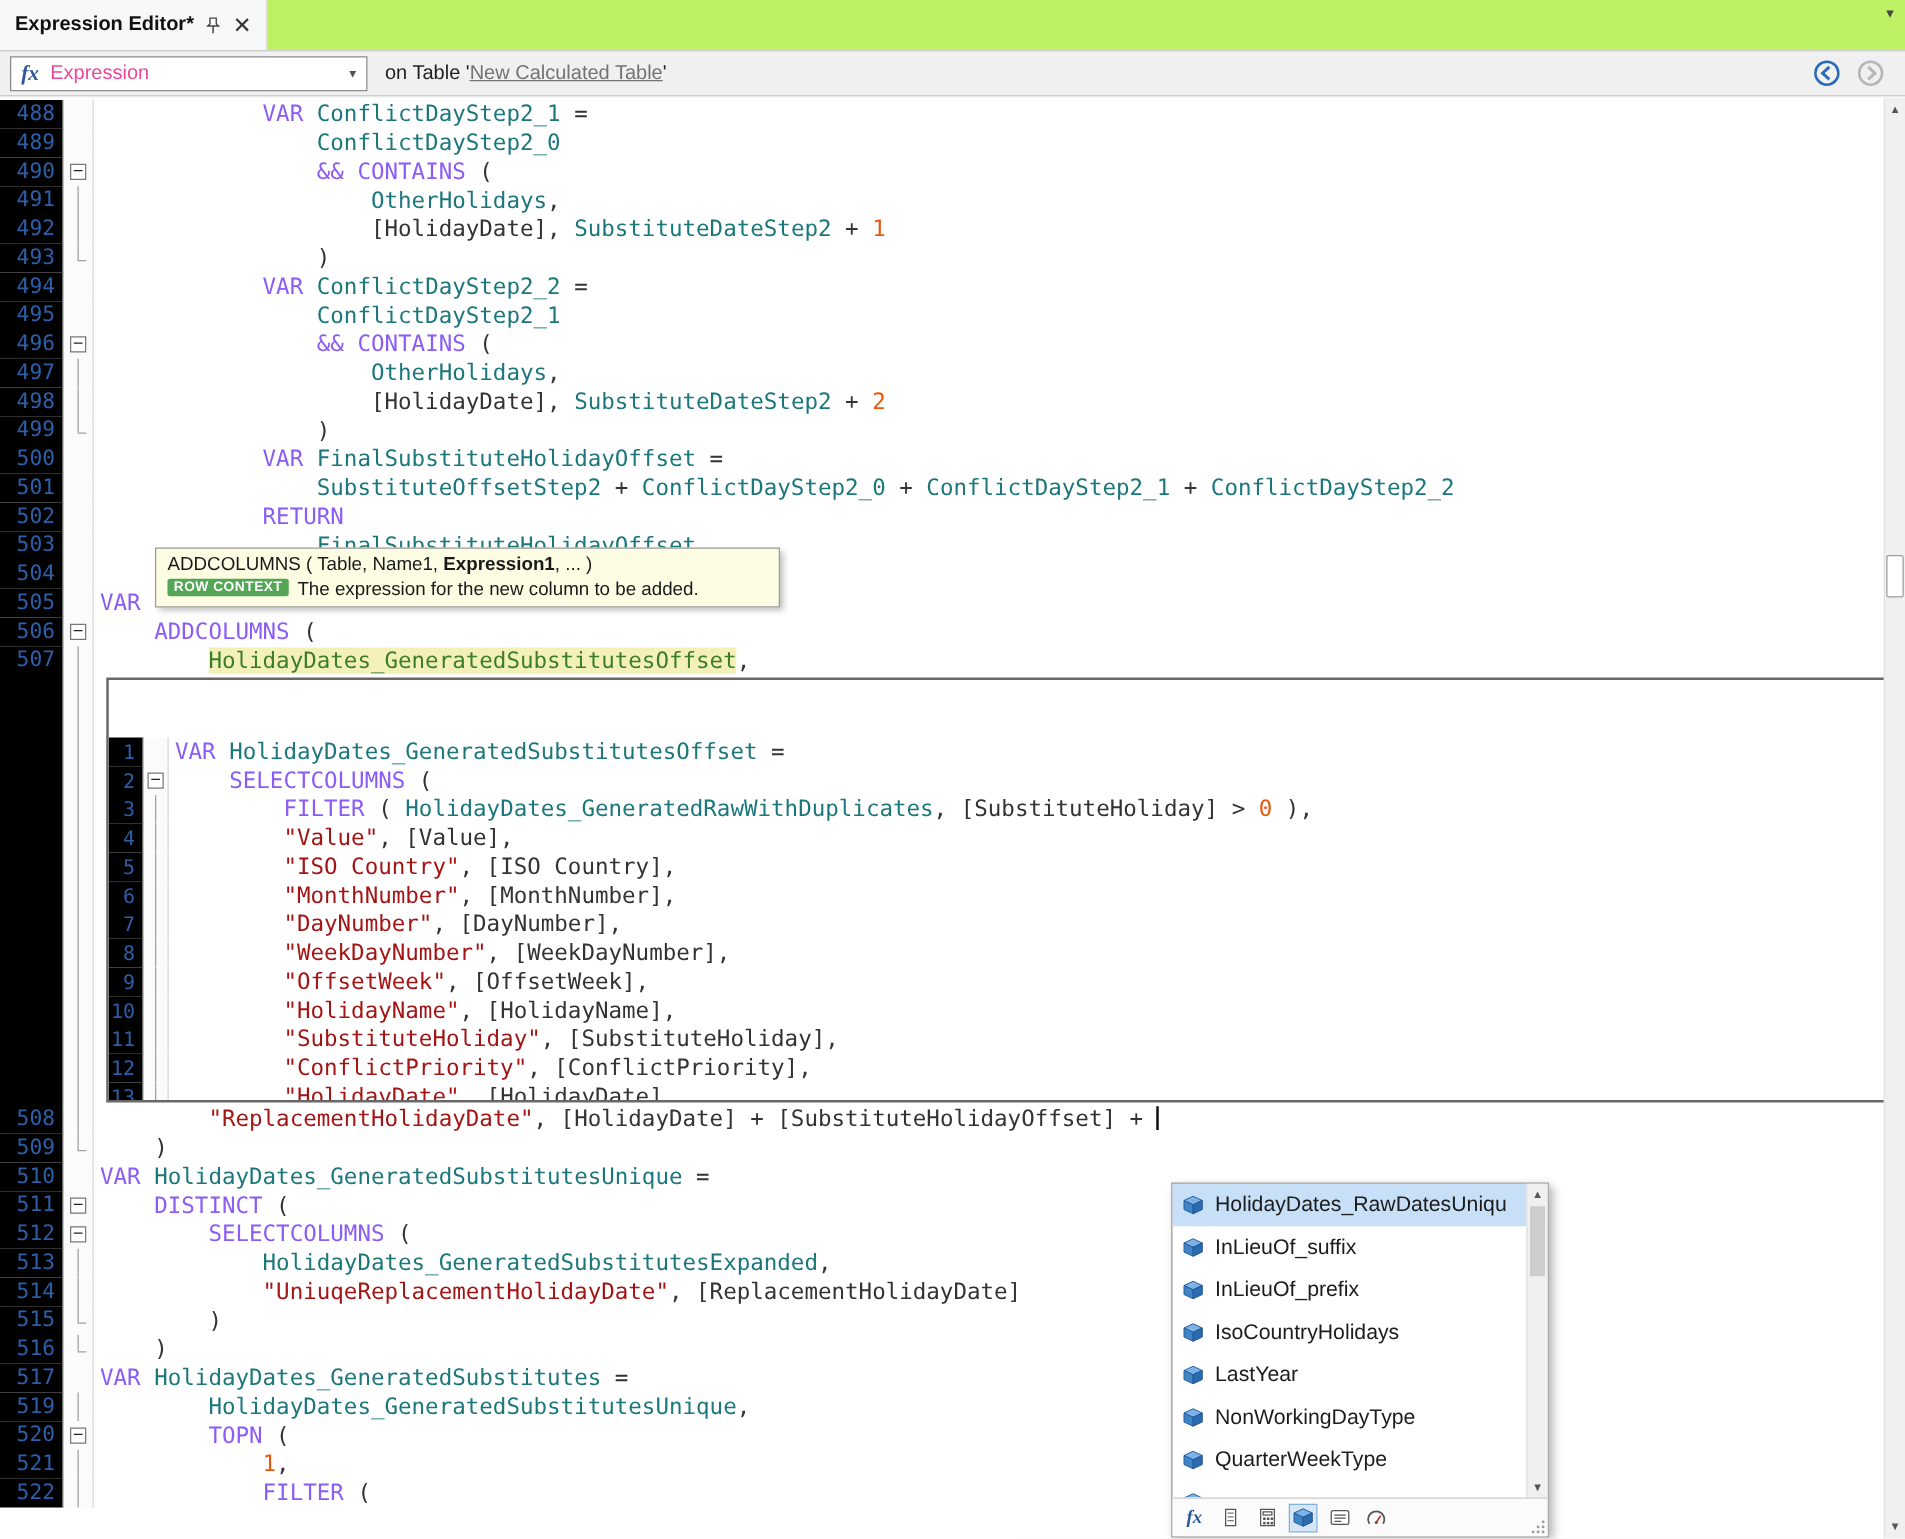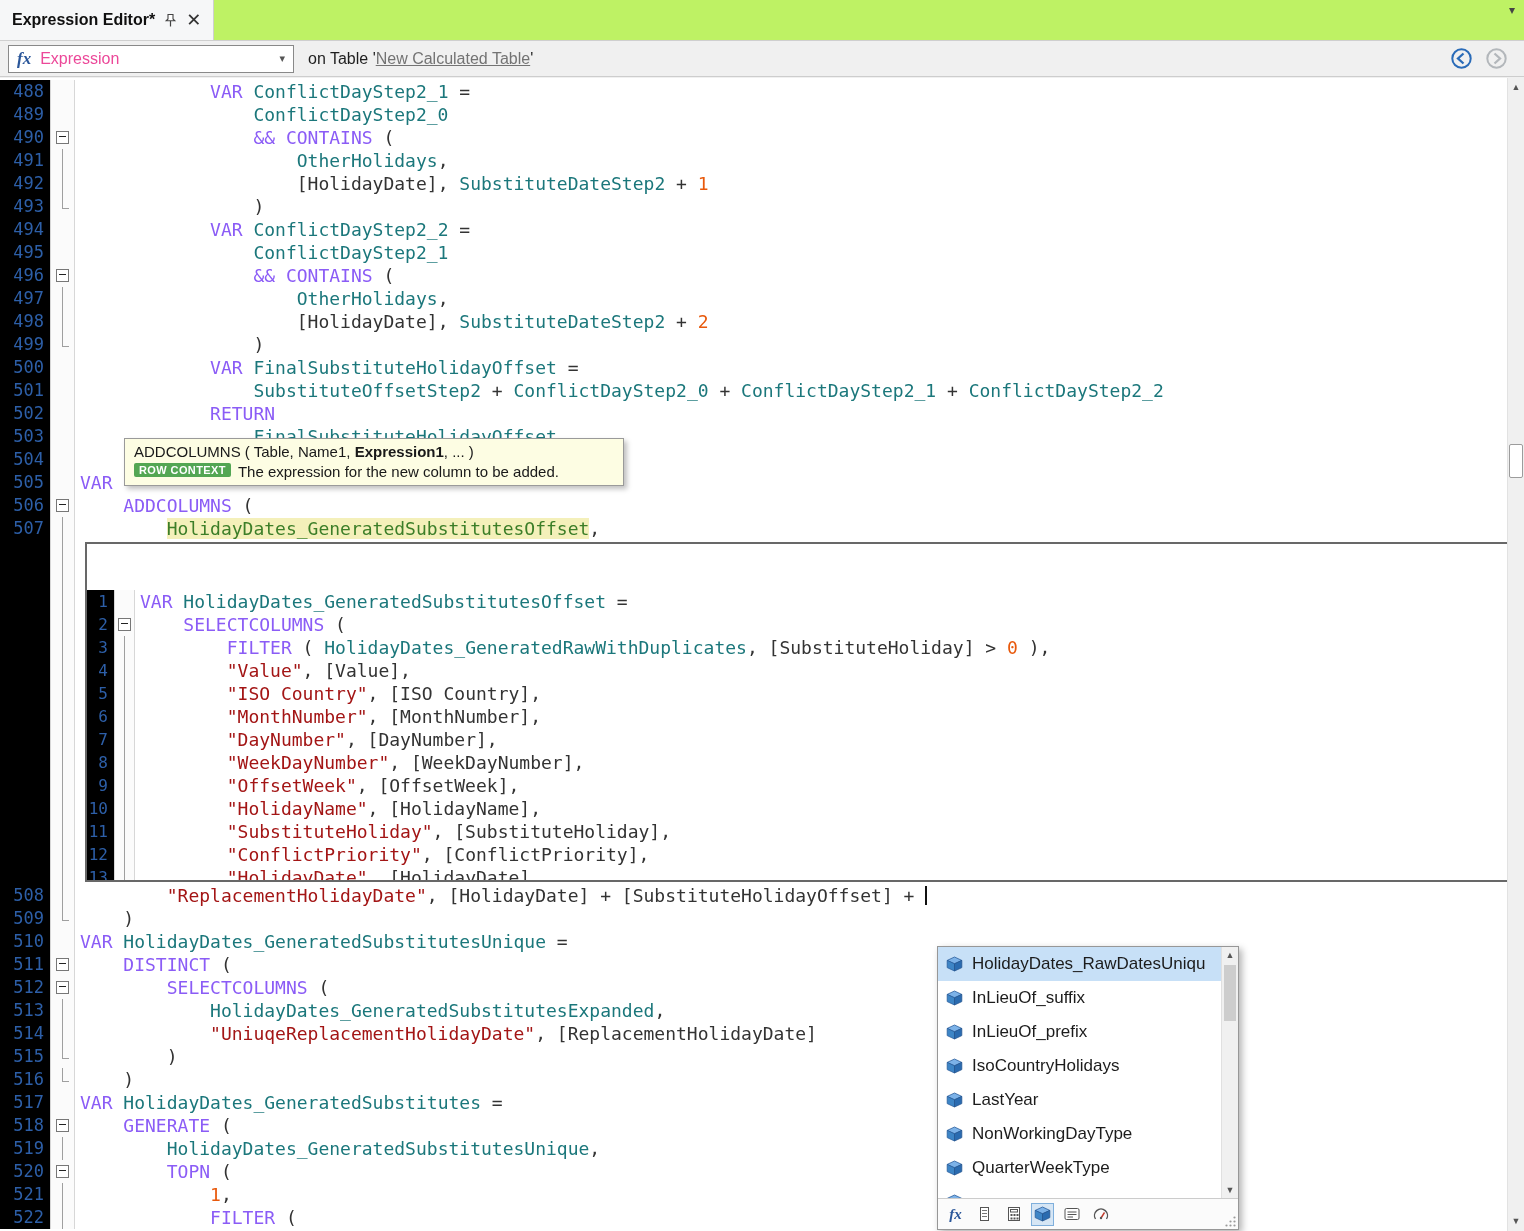--- a/index.html
+++ b/index.html
@@ -163,21 +163,20 @@
       <div class="row"><span class="ln">508</span><span class="fold line"></span><span class="code"><span class="tok-ws">        </span><span class="tok-str">"ReplacementHolidayDate"</span><span class="tok-txt">, [HolidayDate] + [SubstituteHolidayOffset] + </span><span class="caret"></span></span></div>
       <div class="row"><span class="ln">509</span><span class="fold end"></span><span class="code"><span class="tok-ws">    </span><span class="tok-txt">)</span></span></div>
       <div class="row"><span class="ln">510</span><span class="fold"></span><span class="code"><span class="tok-kw">VAR</span><span class="tok-txt"> </span><span class="tok-id">HolidayDates_GeneratedSubstitutesUnique</span><span class="tok-txt"> =</span></span></div>
       <div class="row"><span class="ln">511</span><span class="fold"><span class="fold-box"></span></span><span class="code"><span class="tok-ws">    </span><span class="tok-kw">DISTINCT</span><span class="tok-txt"> (</span></span></div>
       <div class="row"><span class="ln">512</span><span class="fold"><span class="fold-box"></span></span><span class="code"><span class="tok-ws">        </span><span class="tok-kw">SELECTCOLUMNS</span><span class="tok-txt"> (</span></span></div>
       <div class="row"><span class="ln">513</span><span class="fold line"></span><span class="code"><span class="tok-ws">            </span><span class="tok-id">HolidayDates_GeneratedSubstitutesExpanded</span><span class="tok-txt">,</span></span></div>
       <div class="row"><span class="ln">514</span><span class="fold line"></span><span class="code"><span class="tok-ws">            </span><span class="tok-str">"UniuqeReplacementHolidayDate"</span><span class="tok-txt">, [ReplacementHolidayDate]</span></span></div>
       <div class="row"><span class="ln">515</span><span class="fold end"></span><span class="code"><span class="tok-ws">        </span><span class="tok-txt">)</span></span></div>
       <div class="row"><span class="ln">516</span><span class="fold end"></span><span class="code"><span class="tok-ws">    </span><span class="tok-txt">)</span></span></div>
       <div class="row"><span class="ln">517</span><span class="fold"></span><span class="code"><span class="tok-kw">VAR</span><span class="tok-txt"> </span><span class="tok-id">HolidayDates_GeneratedSubstitutes</span><span class="tok-txt"> =</span></span></div>
-      <div class="row"><span class="ln">518</span><span class="fold"><span class="fold-box"></span></span><span class="code"><span class="tok-ws">    </span><span class="tok-kw">GENERATE</span><span class="tok-txt"> (</span></span></div>
       <div class="row"><span class="ln">519</span><span class="fold line"></span><span class="code"><span class="tok-ws">        </span><span class="tok-id">HolidayDates_GeneratedSubstitutesUnique</span><span class="tok-txt">,</span></span></div>
       <div class="row"><span class="ln">520</span><span class="fold"><span class="fold-box"></span></span><span class="code"><span class="tok-ws">        </span><span class="tok-kw">TOPN</span><span class="tok-txt"> (</span></span></div>
       <div class="row"><span class="ln">521</span><span class="fold line"></span><span class="code"><span class="tok-ws">            </span><span class="tok-num">1</span><span class="tok-txt">,</span></span></div>
       <div class="row"><span class="ln">522</span><span class="fold line"></span><span class="code"><span class="tok-ws">            </span><span class="tok-kw">FILTER</span><span class="tok-txt"> (</span></span></div>
     </div>
 
   <div class="tooltip">
     <div class="sig"><span>ADDCOLUMNS ( Table, Name1, </span><b>Expression1</b><span>, ... )</span></div>
     <div class="desc">
       <span class="badge">ROW CONTEXT</span>

